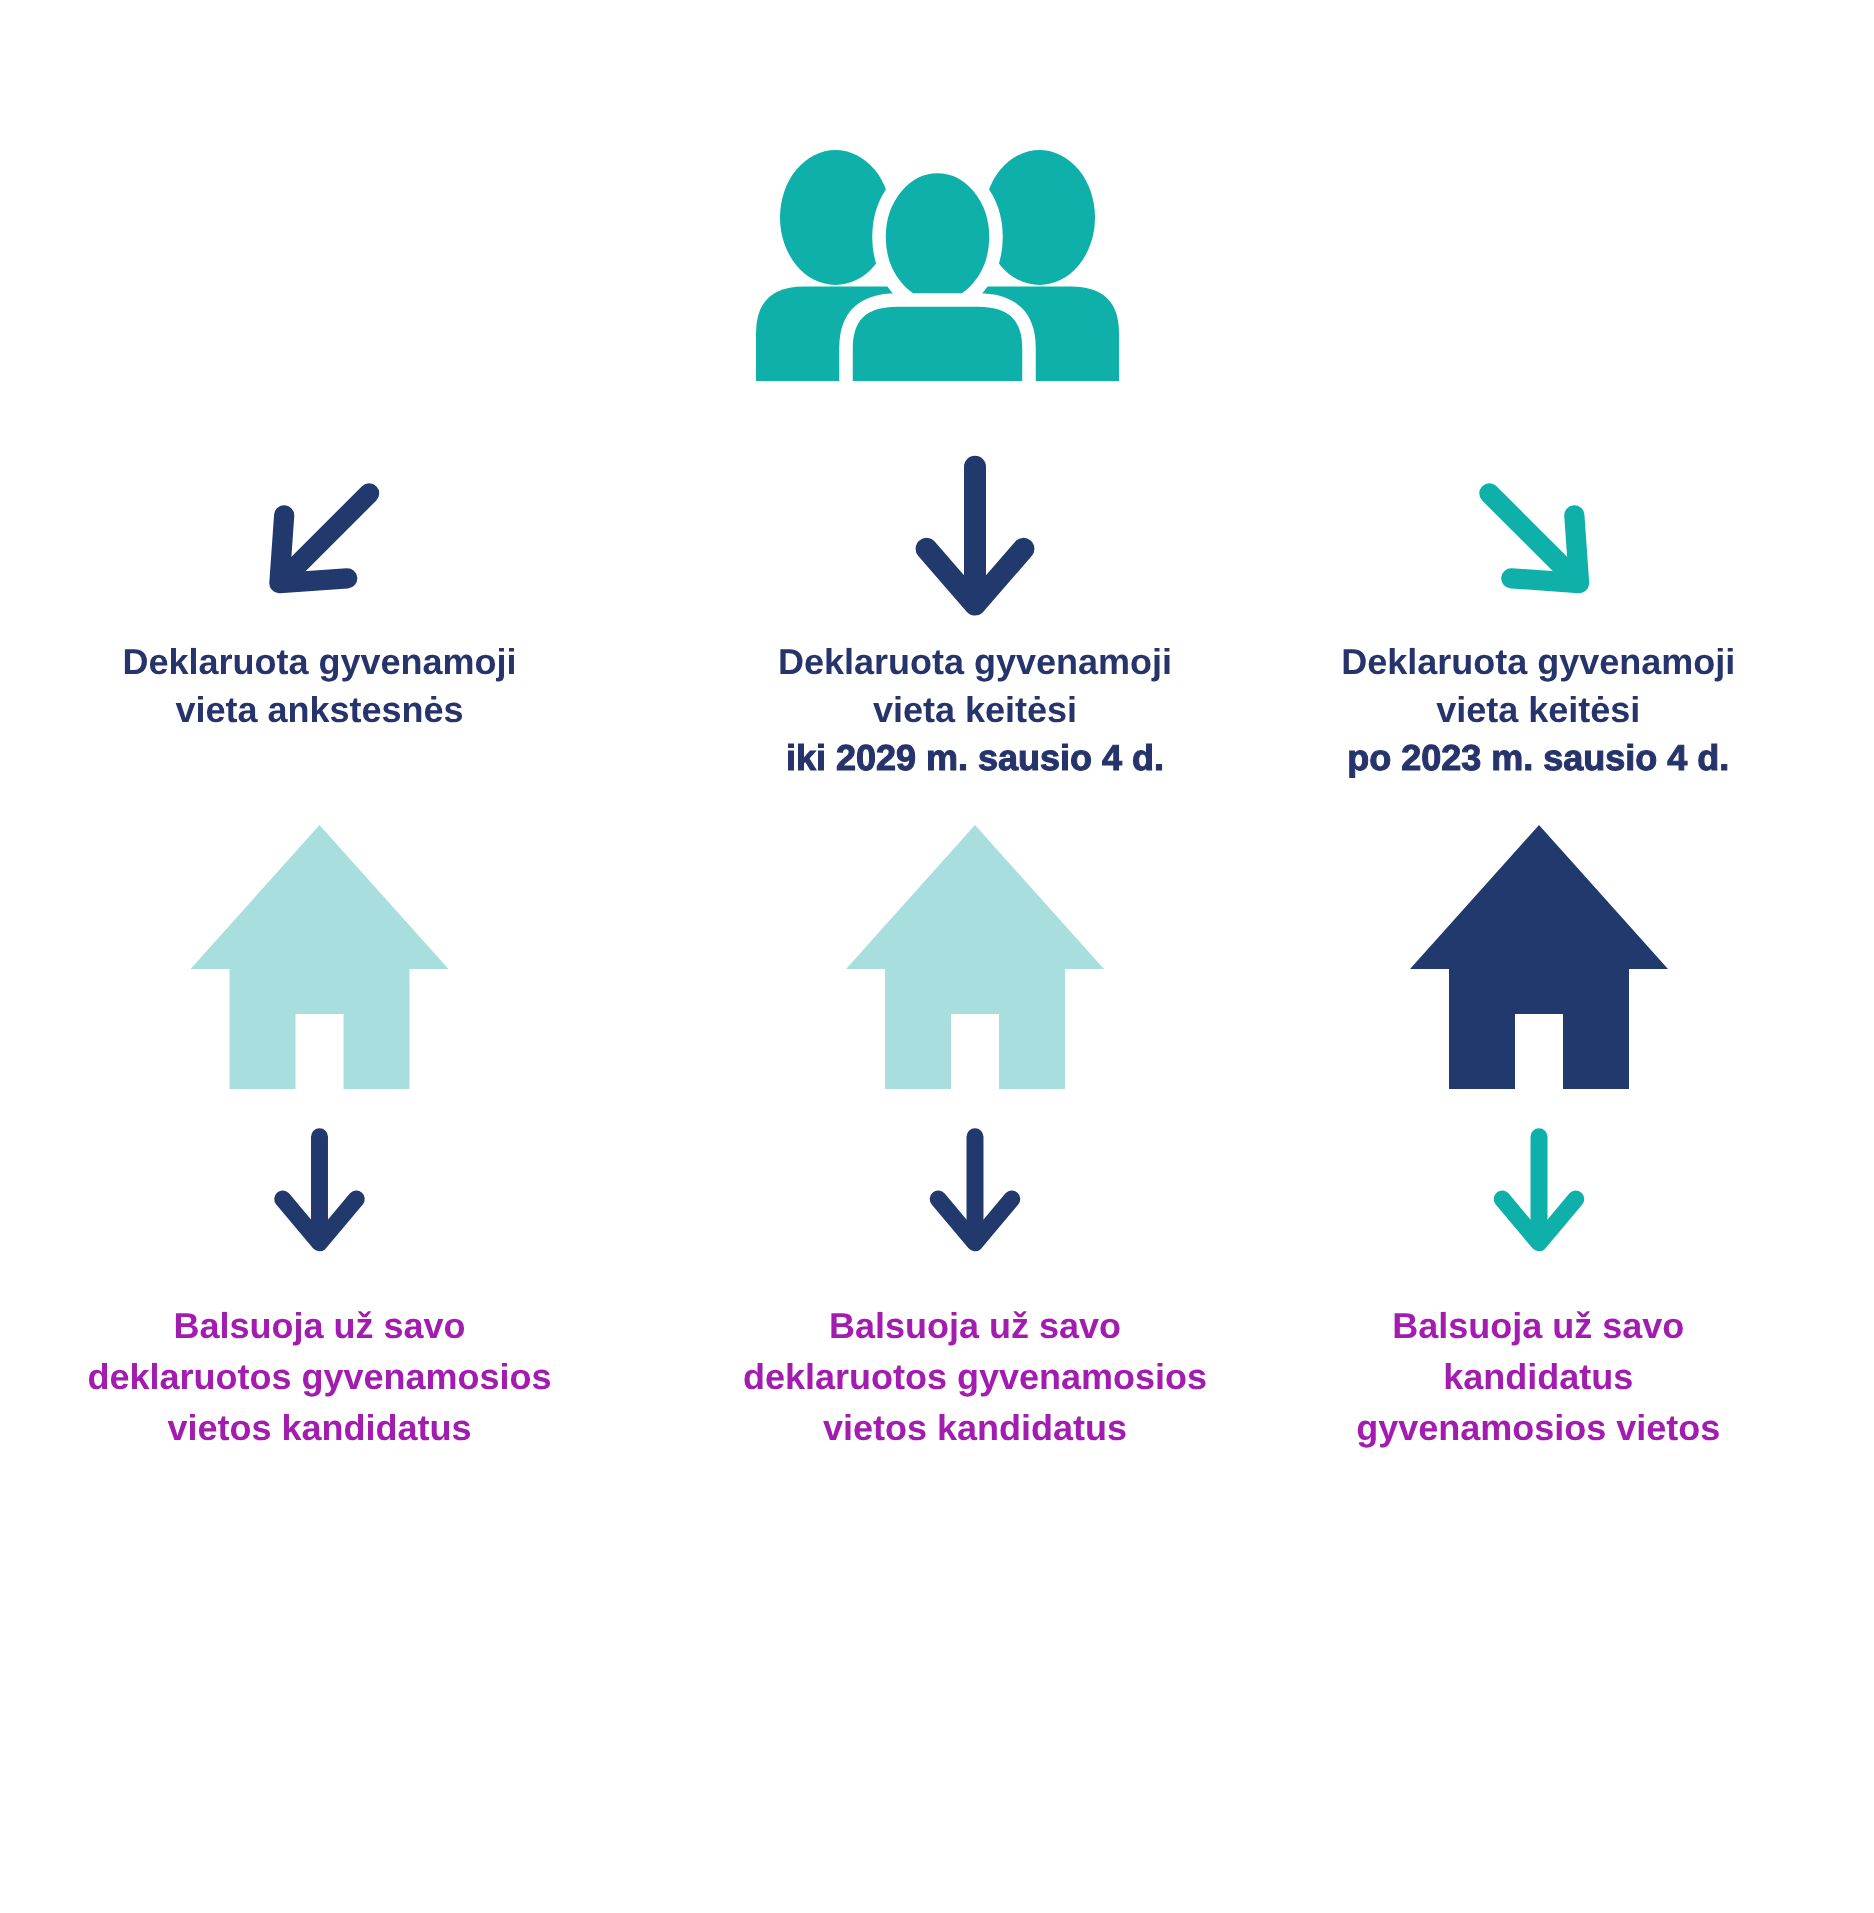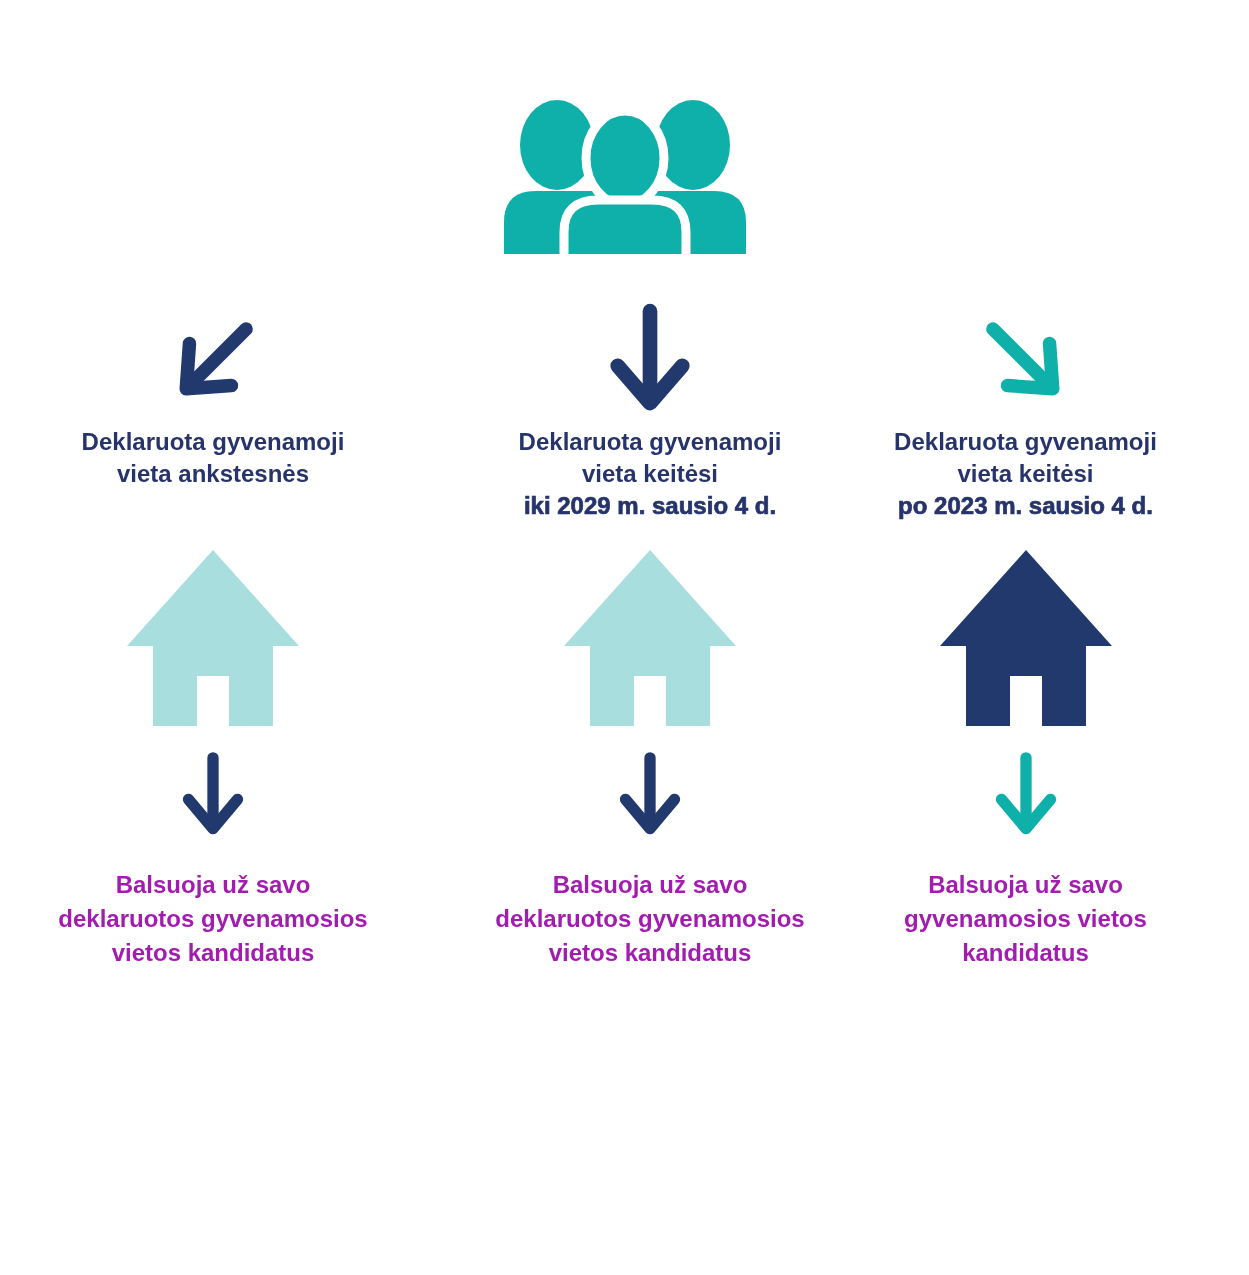--- a/index.html
+++ b/index.html
@@ -180,19 +180,19 @@
       <div class="slot-result-arrow">
         <svg width="66" height="90" viewBox="0 0 70 95">
           <g fill="none" stroke-linecap="round" stroke-linejoin="round" stroke-width="12" stroke="#10B0AA">
             <path d="M35 6 V78"></path>
             <path d="M9 50 L35 81 L61 50"></path>
           </g>
         </svg>
       </div>
       <div class="result-text">
           <div><span>Balsuoja už savo</span></div>
+          <div><span>kandidatus</span></div>
           <div><span>gyvenamosios vietos</span></div>
-          <div><span>kandidatus</span></div>
         </div>
     </div>
 
   </div>
 </div>
 
 </body></html>

